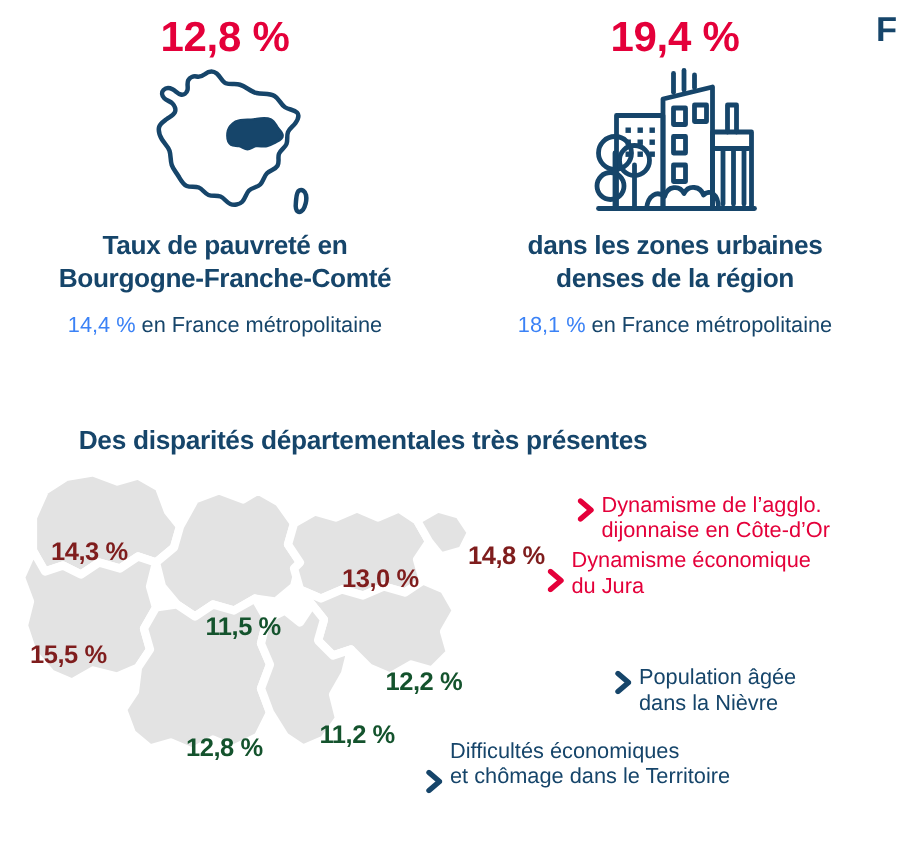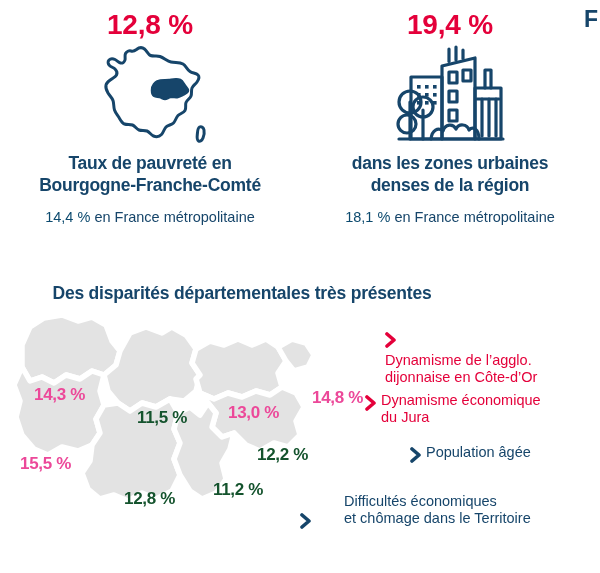--- a/index.html
+++ b/index.html
@@ -73,21 +73,21 @@
     margin-top: 0;
     letter-spacing: -0.25px;
   }
   .stat-sub {
     font-size: 14.5px;
     color: #16456a;
     text-align: center;
     margin-top: 13px;
     line-height: 1.2;
   }
-  .stat-sub .hl { color: #0c4a6e; }
+  .stat-sub .hl { color: #3b82f6; }
 
   
   #section-title {
     position: absolute;
     left: 0;
     top: 283px;
     width: 484px;
     text-align: center;
     font-size: 17.5px;
     font-weight: bold;
@@ -105,21 +105,21 @@
   #map-svg { display: block; }
 
   .map-label {
     position: absolute;
     font-size: 17px;
     font-weight: bold;
     line-height: 1;
     white-space: nowrap;
     letter-spacing: -0.3px;
   }
-  .map-label.blue { color: #ec4899; margin-top: 27px; }
+  .map-label.blue { color: #7f1d1d; }
   .map-label.red  { color: #14532d; }
 
   
   .callout {
     position: absolute;
     display: flex;
     flex-direction: row;
     align-items: flex-start;
   }
   .callout .chev {
@@ -310,56 +310,57 @@
   <div class="map-label blue abs" style="left:34px;  top:54px;">14,3 %</div>
   <div class="map-label blue abs" style="left:20px;  top:123px;text-align:right;">15,5 %</div>
   <div class="map-label red abs" style="left:137px; top:104px;">11,5 %</div>
   <div class="map-label red abs" style="left:124px; top:185px;">12,8 %</div>
   <div class="map-label blue abs" style="left:228px; top:72px;">13,0 %</div>
   <div class="map-label blue abs" style="left:312px; top:57px;">14,8 %</div>
   <div class="map-label red abs" style="left:257px; top:141px;">12,2 %</div>
   <div class="map-label red abs" style="left:213px; top:176px;">11,2 %</div>
 </div>
 
-<div class="callout red" style="left:385px; top:329px;flex-direction:column;">
+<div class="callout red" style="left:385px; top:329px;">
   <span class="chev">
     <svg width="11" height="16" viewBox="0 0 11 16" aria-hidden="true">
       <path d="M2 2 L9 8 L2 14" fill="none" stroke="#e4003a" stroke-width="3.6" stroke-linecap="round" stroke-linejoin="round"></path>
     </svg>
   </span>
   <span class="ctext">
     <span>Dynamisme de l’agglo.</span><br>
     <span>dijonnaise en Côte-d’Or</span>
   </span>
 </div>
 
-<div class="callout red" style="left:365px; top:392px;">
+<div class="callout red" style="left:365px; top:366px;align-items:flex-end;">
   <span class="chev">
     <svg width="11" height="16" viewBox="0 0 11 16" aria-hidden="true">
       <path d="M2 2 L9 8 L2 14" fill="none" stroke="#e4003a" stroke-width="3.6" stroke-linecap="round" stroke-linejoin="round"></path>
     </svg>
   </span>
   <span class="ctext">
     <span>Dynamisme économique</span><br>
     <span>du Jura</span>
   </span>
 </div>
 
 <div class="callout blue" style="left:410px; top:444px;">
   <span class="chev">
     <svg width="11" height="16" viewBox="0 0 11 16" aria-hidden="true">
       <path d="M2 2 L9 8 L2 14" fill="none" stroke="#16456a" stroke-width="3.6" stroke-linecap="round" stroke-linejoin="round"></path>
     </svg>
   </span>
   <span class="ctext">
     <span>Population âgée</span><br>
-  </span>
-</div>
-
-<div class="callout blue" style="left:300px; top:493px;gap:28px;">
+    <span>dans la Nièvre</span>
+  </span>
+</div>
+
+<div class="callout blue" style="left:284px; top:493px;">
   <span class="chev" style="margin-top:20px;">
     <svg width="11" height="16" viewBox="0 0 11 16" aria-hidden="true">
       <path d="M2 2 L9 8 L2 14" fill="none" stroke="#16456a" stroke-width="3.6" stroke-linecap="round" stroke-linejoin="round"></path>
     </svg>
   </span>
   <span class="ctext">
     <span>Difficultés économiques</span><br>
     <span>et chômage dans le Territoire</span><br>
   </span>
 </div>

